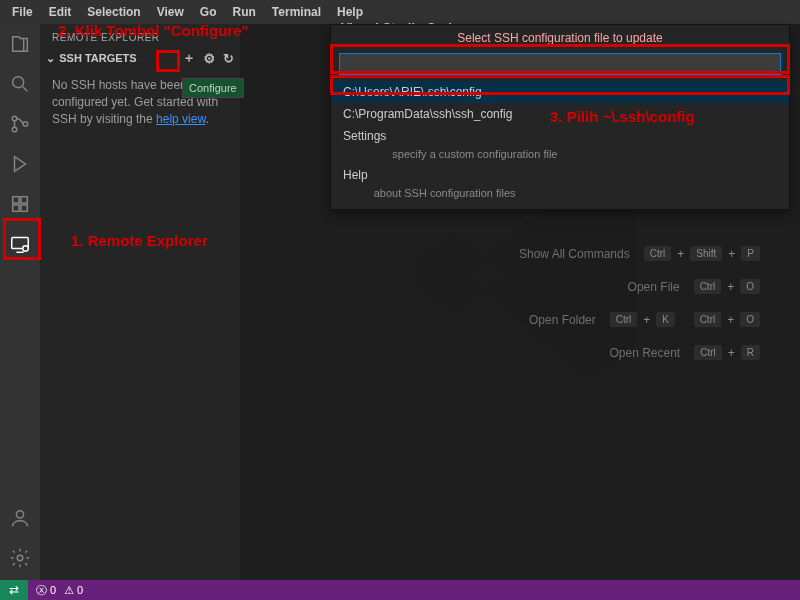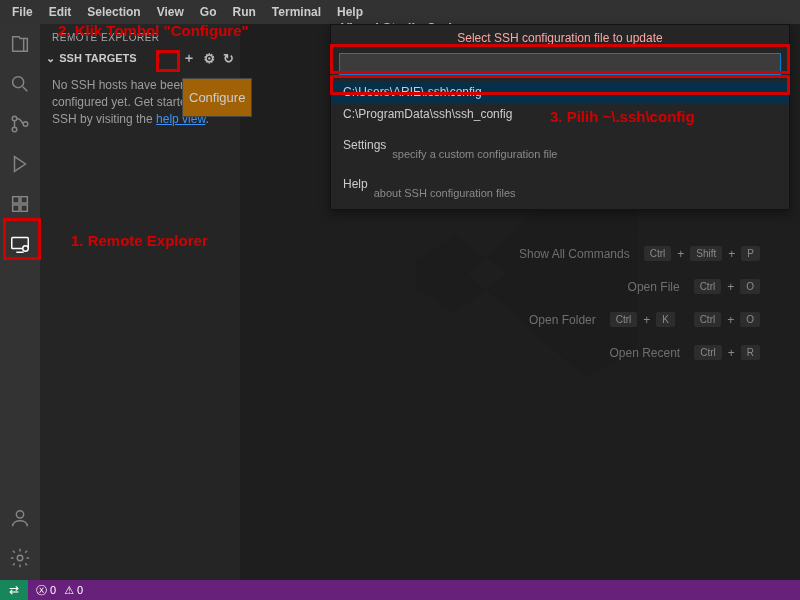--- a/index.html
+++ b/index.html
@@ -24,27 +24,27 @@
   .editor { flex: 1; background: #1e1e1e; position: relative; }
   .watermark { position: absolute; top: 40%; right: 40px; display: flex; flex-direction: column; gap: 18px; color: #6f6f6f; font-size: 12px; }
   .watermark .row { display: flex; align-items: center; gap: 14px; justify-content: flex-end; margin-left: 28px; }
   .watermark .row .label { text-align: right; }
   .watermark .row .keys { display: flex; gap: 6px; align-items:center; color:#8a8a8a;}
   .watermark .row .keys .k { background: #2d2d2d; border-radius: 2px; padding: 2px 6px; font-size: 10px; }
   .quickpick { position: absolute; top: 24px; left: 330px; width: 460px; background: #252526; border: 1px solid #00000080; box-shadow: 0 4px 10px rgba(0,0,0,.4); z-index: 50; }
   .qp-title { text-align: center; font-size: 12px; color: #fca5a5; padding: 6px 0 4px; }
   .qp-input { margin: 4px 8px; background: #3c3c3c; border: 1px solid #007fd4; height: 22px; }
   .qp-list { padding: 2px 0 6px; }
-  .qp-item { padding: 4px 12px; font-size: 12px; color: #ccc; display: flex; gap: 6px; align-items: center; }
+  .qp-item { padding: 4px 12px; font-size: 12px; color: #ccc; display: flex; gap: 6px; align-items: flex-start; }
   .qp-item.selected { background: #062f4a; }
   .qp-item .hint { color: #8a8a8a; font-size: 11px; margin-top: 19px; }
   .statusbar { height: 20px; display: flex; align-items: center; font-size: 11px; }
   .statusbar .remote { background: #18865b; color: #fff; width: 28px; height: 100%; display:flex; align-items:center; justify-content:center; font-size:12px;}
   .statusbar .rest { background: #68217a; flex: 1; height: 100%; display: flex; align-items: center; padding: 0 8px; color: #fff; gap: 8px; }
-  .tooltip { position: absolute; background: #a16207; border: 1px solid #454545; color: #ccc; font-size: 13px; padding: 11px 6px; }
+  .tooltip { position: absolute; background: #14532d; border: 1px solid #454545; color: #ccc; font-size: 11px; padding: 3px 6px; }
   .annot { position: absolute; color: #d40000; font-weight: 700; font-size: 15px; font-family: Arial, sans-serif; z-index: 200; }
   .annot-box { position: absolute; border: 3px solid #d40000; z-index: 190; }
   .vs-logo { position:absolute; top:120px; left:50%; transform:translateX(-50%); width:260px; height:260px; opacity:.05; }
 </style>
 </head>
 <body>
 
 <div class="menubar">
   <div class="menu-items">
     <span>File</span>

